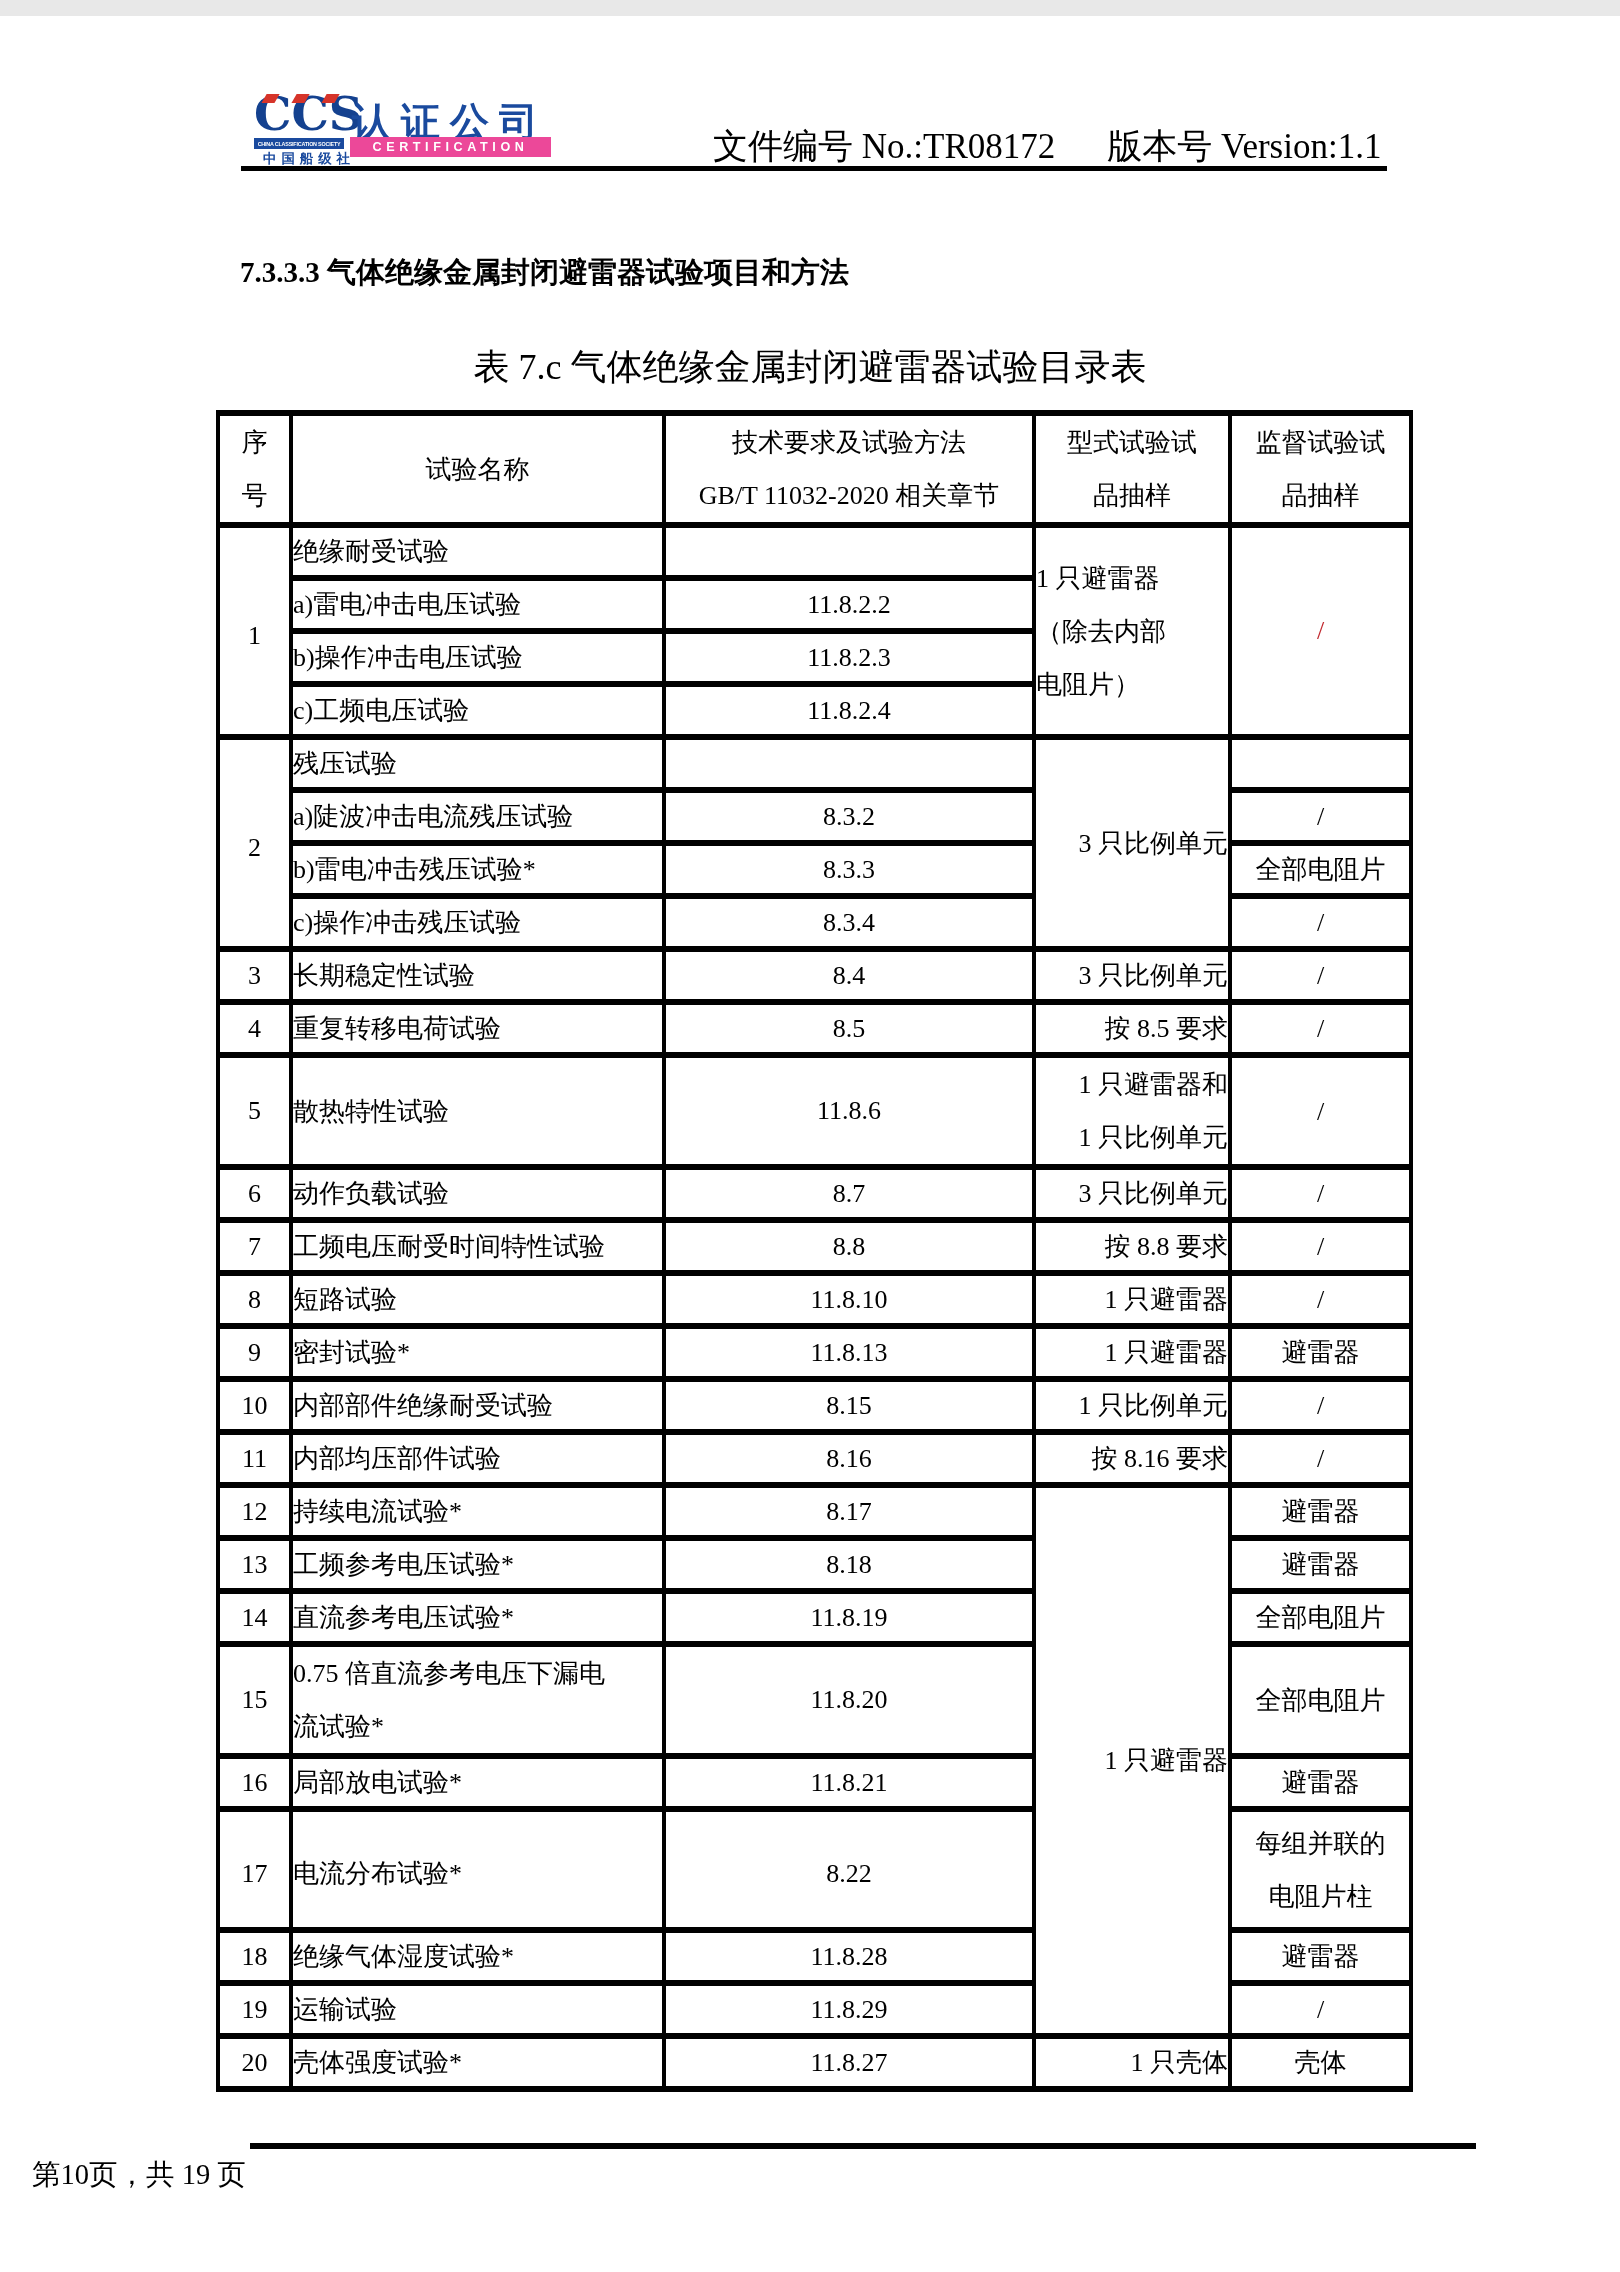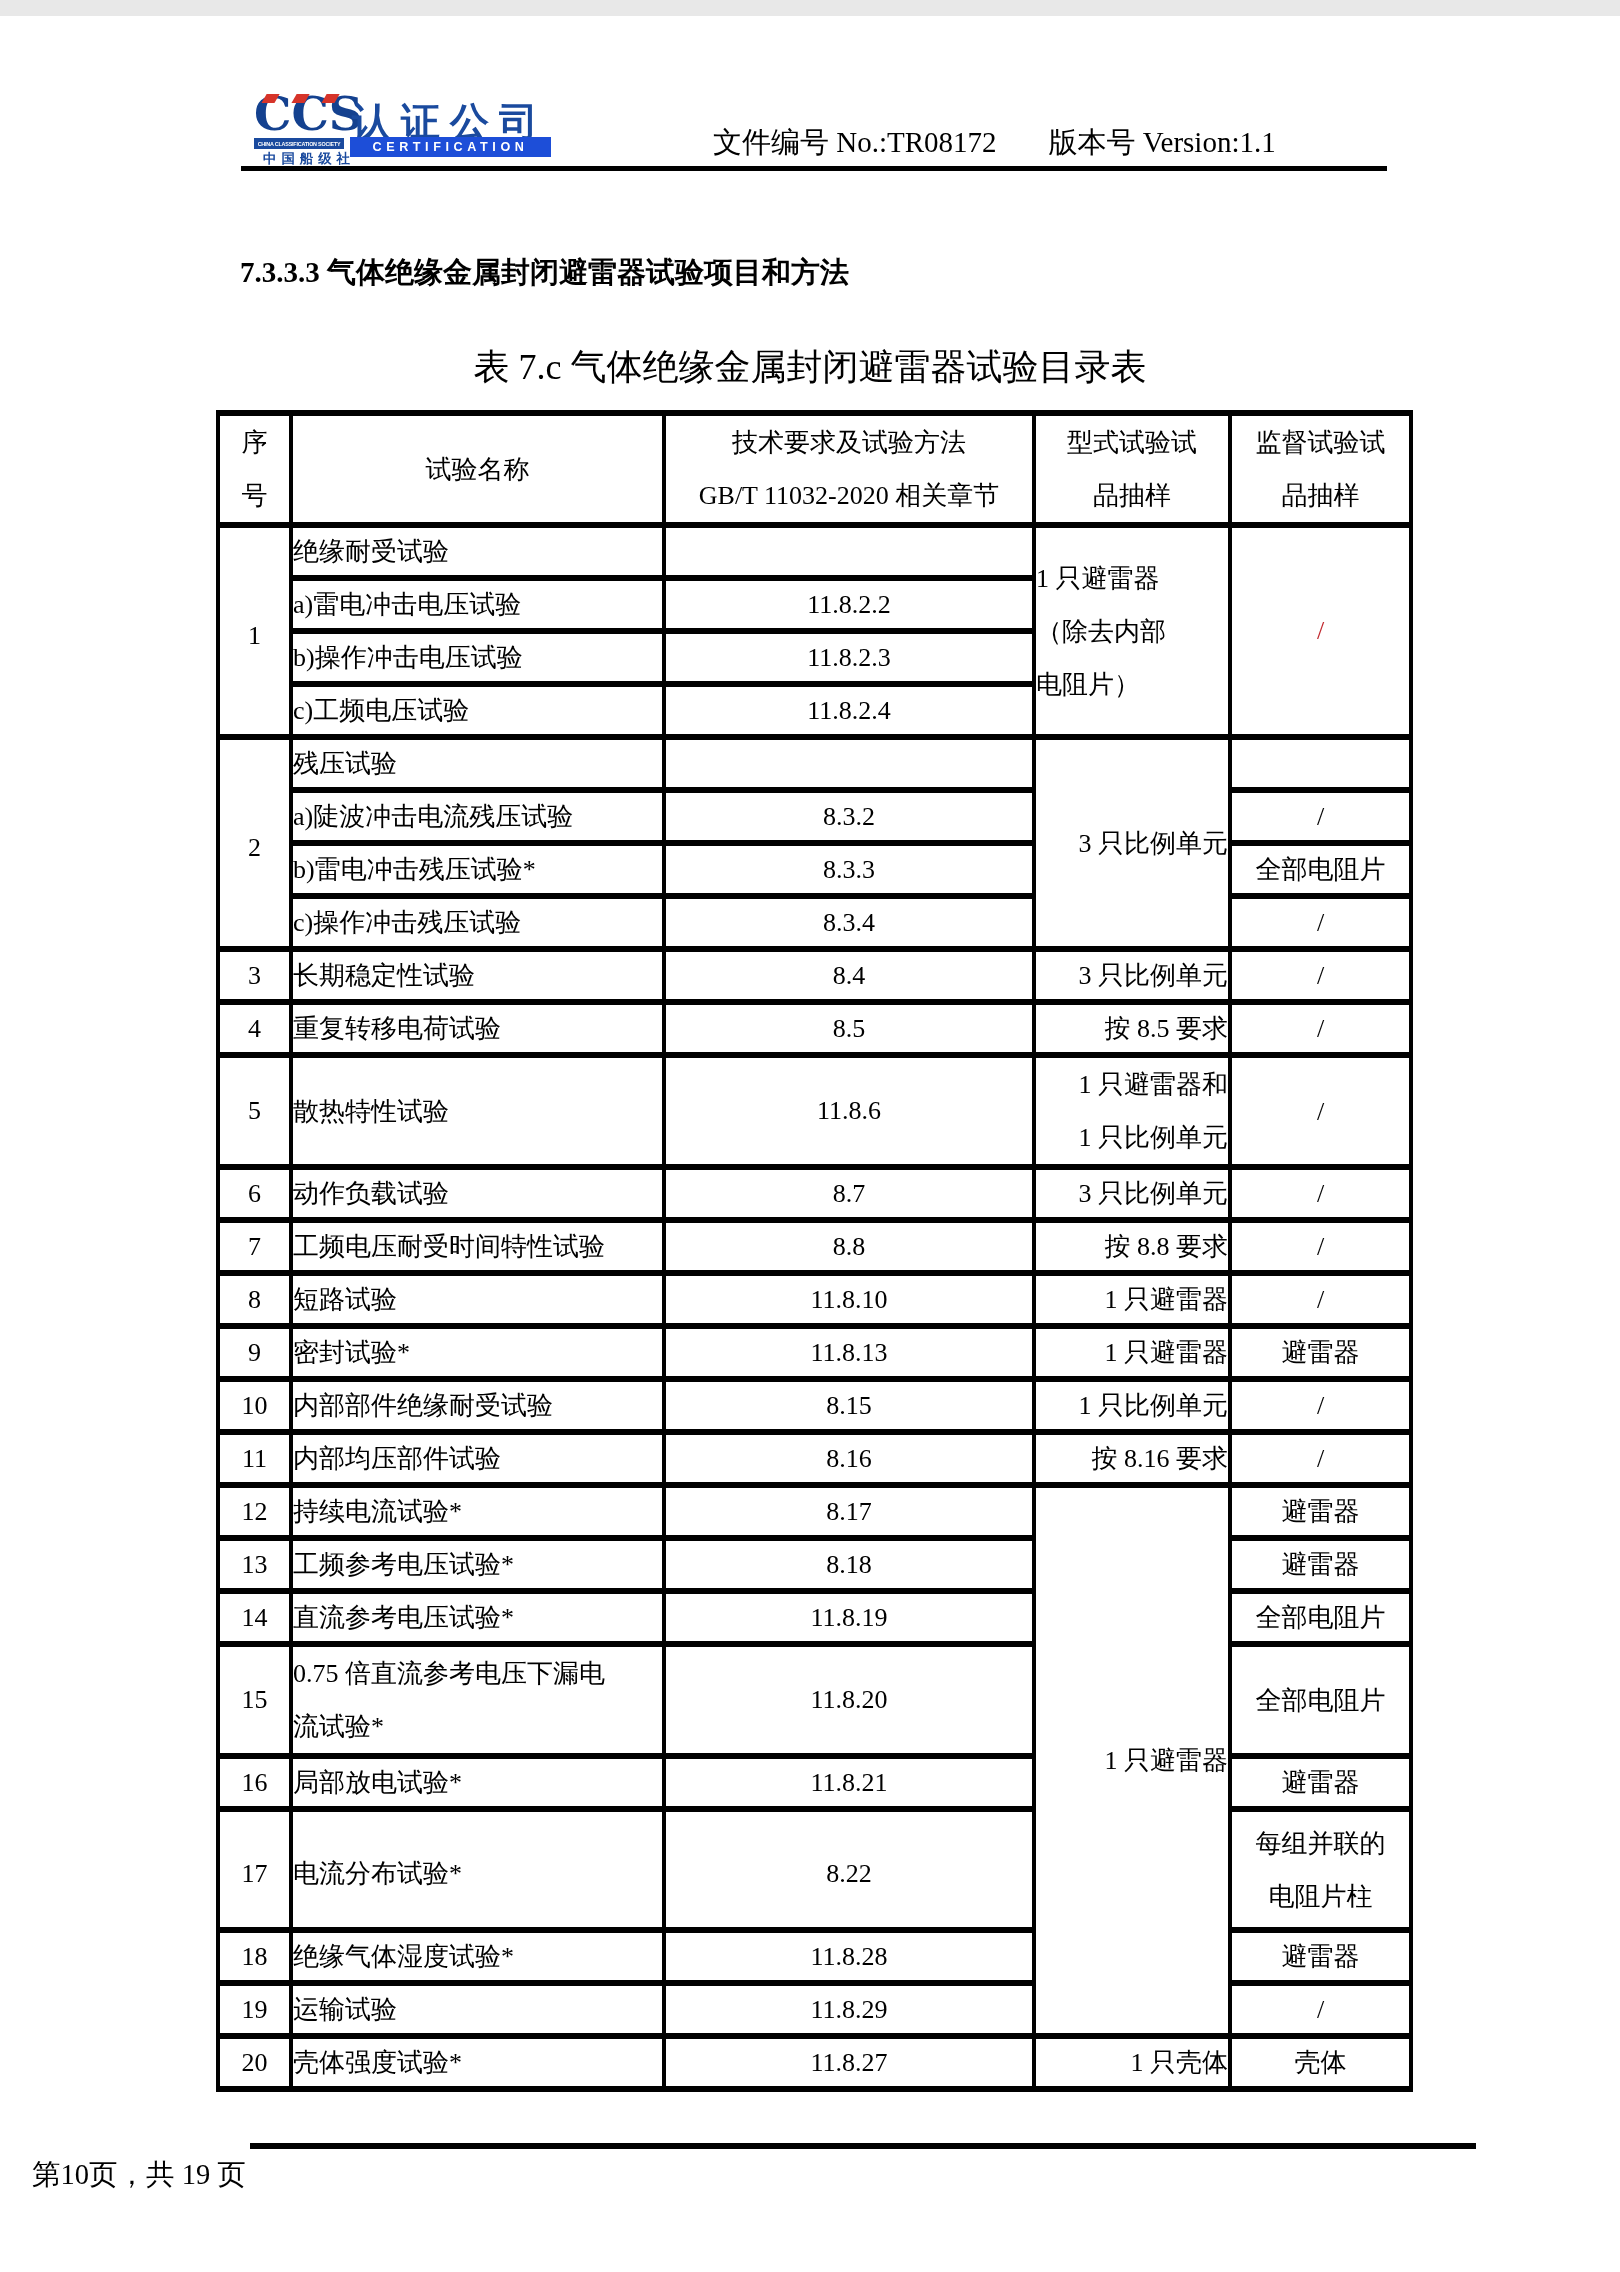--- a/index.html
+++ b/index.html
@@ -25,26 +25,26 @@
   }
   .soc-cn {
     position:absolute; left:9px; top:57px; width:94px; color:#1a4a9e;
     font-size:13.4px; font-weight:bold; letter-spacing:5px; white-space:nowrap;
   }
   .company-cn {
     position:absolute; left:98px; top:9px; color:#1a4a9e;
     font-size:39px; font-weight:bold; letter-spacing:10px; line-height:40px; white-space:nowrap;
   }
   .cert-bar {
-    position:absolute; left:96px; top:44px; width:201px; height:20px; background:#1d4ed8;
+    position:absolute; left:96px; top:44px; width:201px; height:20px; background:#ec4899;
     color:#ffffff; font-family:"Liberation Sans",sans-serif; font-size:12.6px; font-weight:bold;
     letter-spacing:4.6px; display:flex; align-items:center; justify-content:center; white-space:nowrap;
   }
   .doc-line {
-    position:absolute; left:713px; top:107px; font-size:29px; white-space:nowrap;
+    position:absolute; left:713px; top:107px; font-size:35px; white-space:nowrap;
   }
   .doc-line .gap { display:inline-block; width:52px; }
   .header-rule { position:absolute; left:241px; top:150px; width:1146px; height:5px; background:#000; }
   
   .sec-heading { position:absolute; left:240px; top:237px; font-size:29px; font-weight:bold; white-space:nowrap; }
   .tbl-caption { position:absolute; left:0; top:327px; width:1620px; text-align:center; font-size:36px; white-space:nowrap; }
   
   table.cat {
     position:absolute; left:216px; top:394px; width:1193px;
     border-collapse:collapse; table-layout:fixed; font-size:26px;

